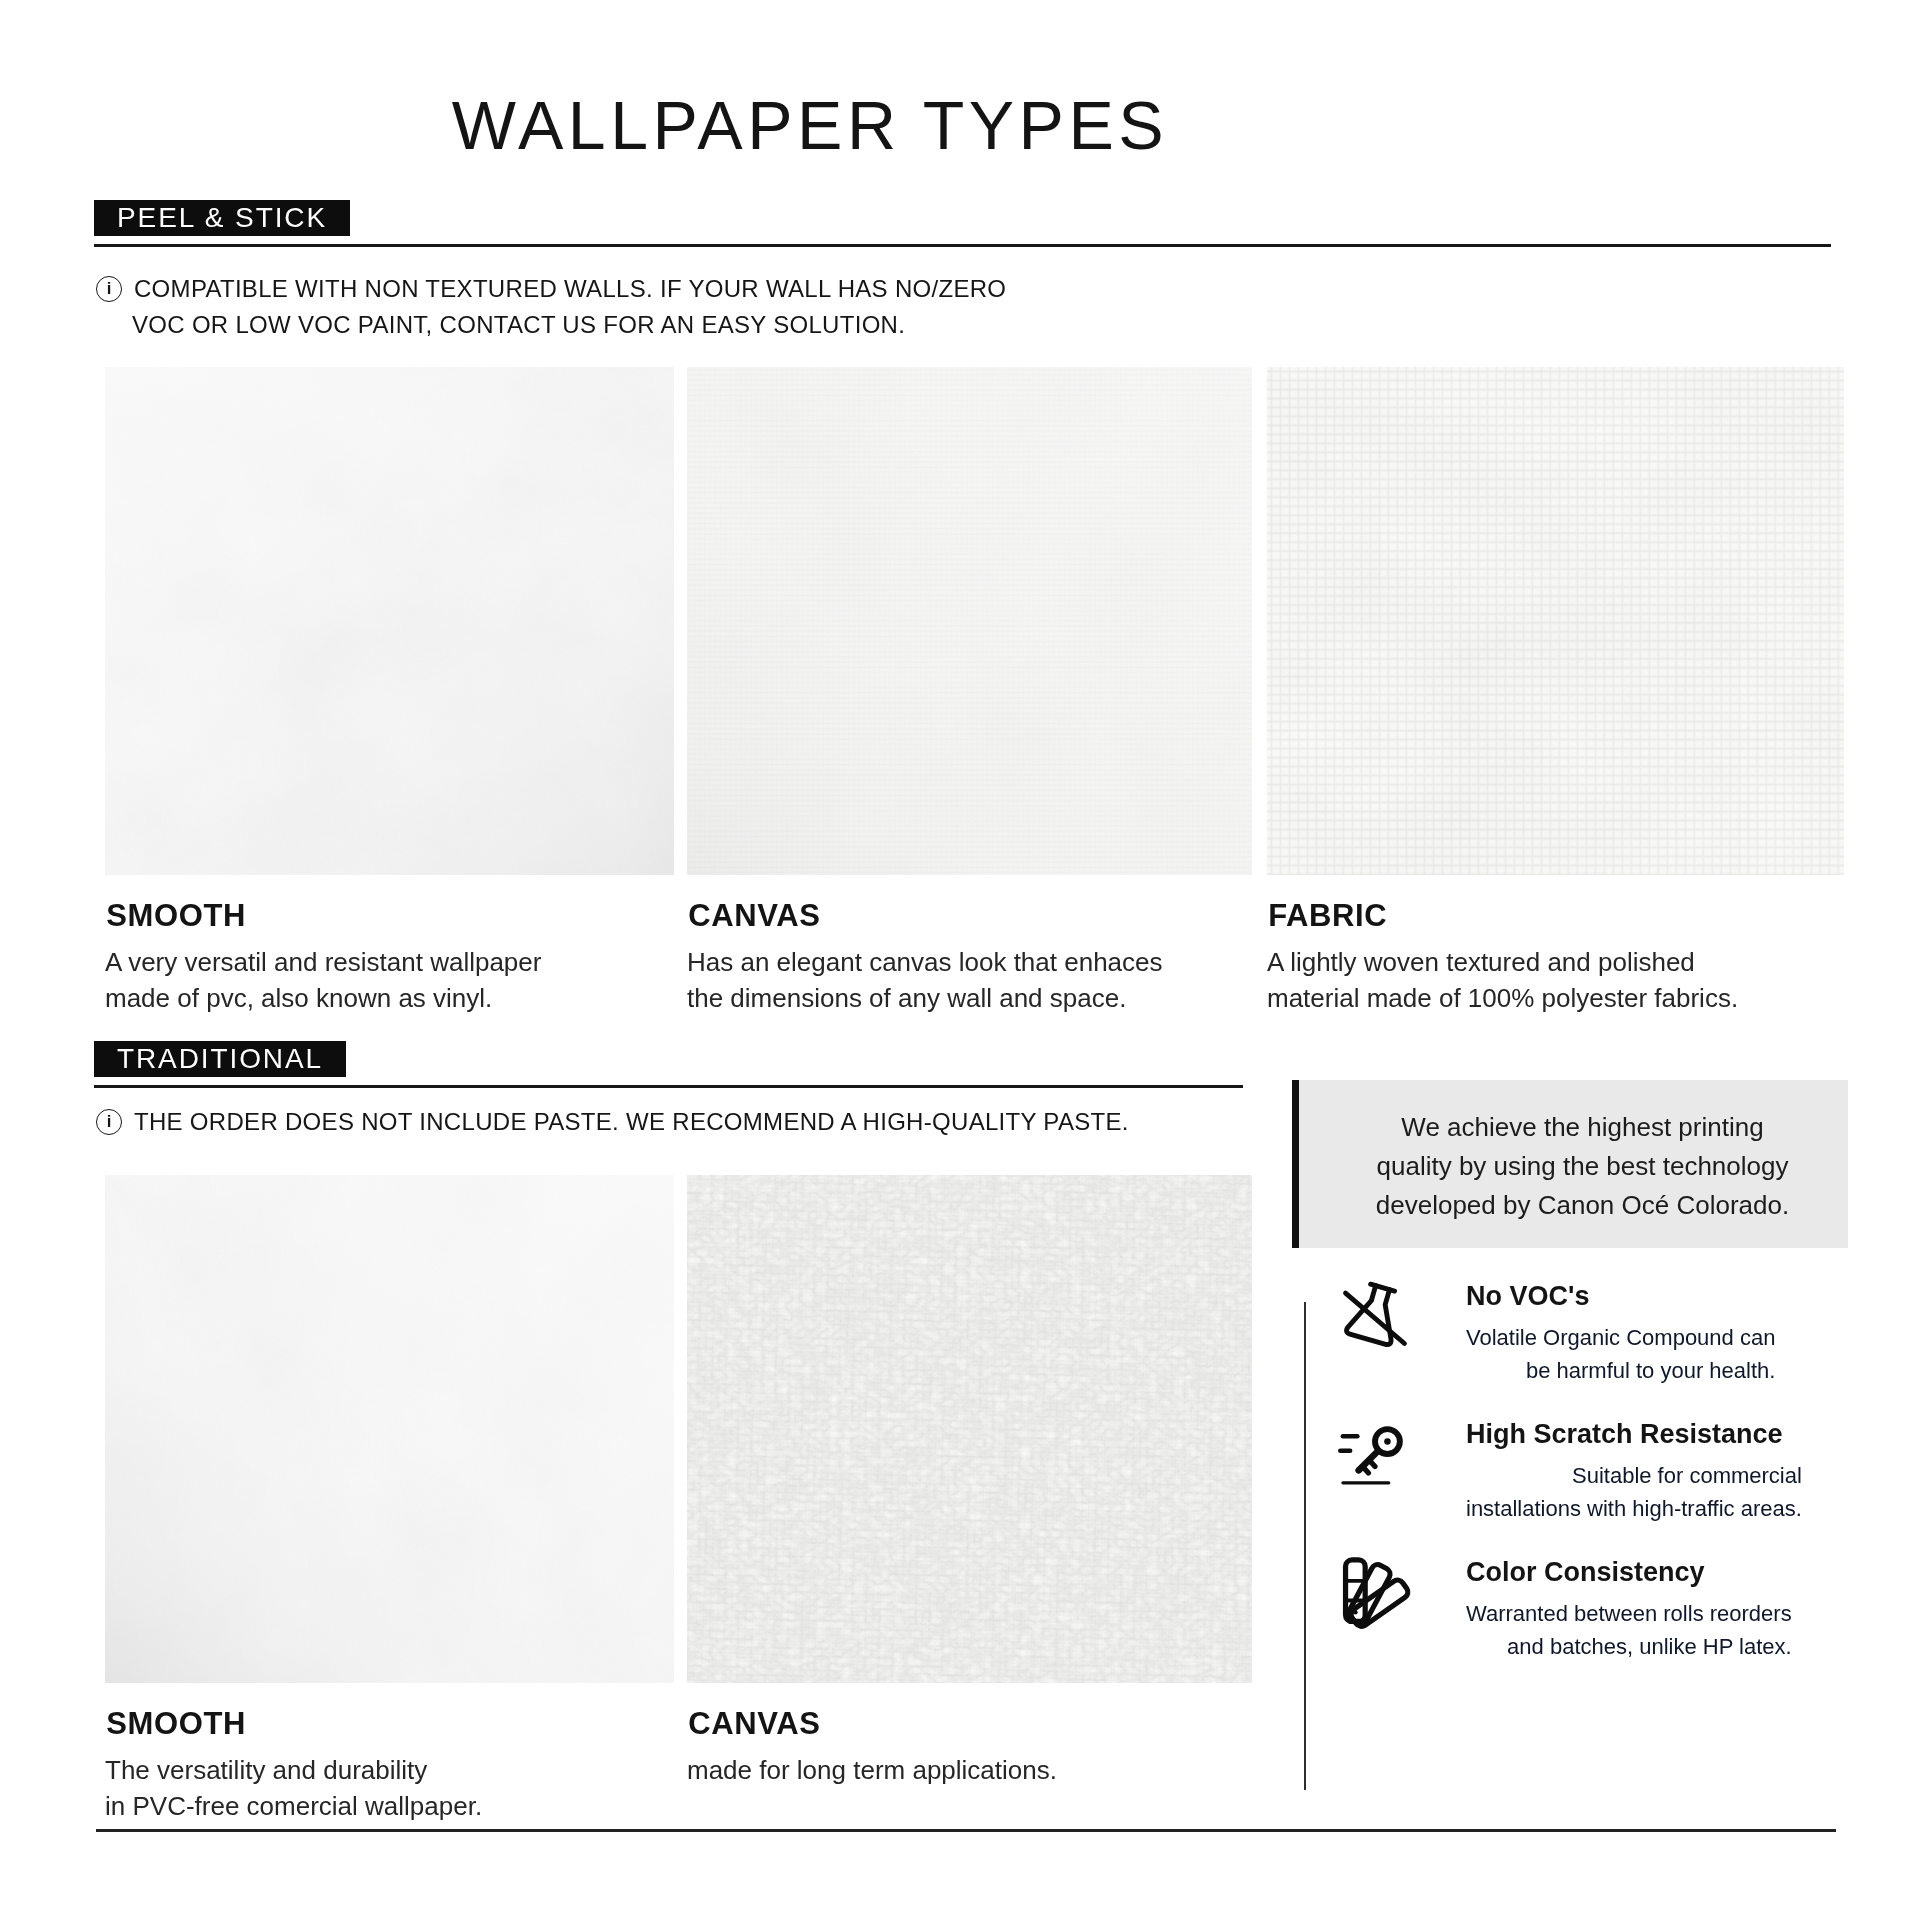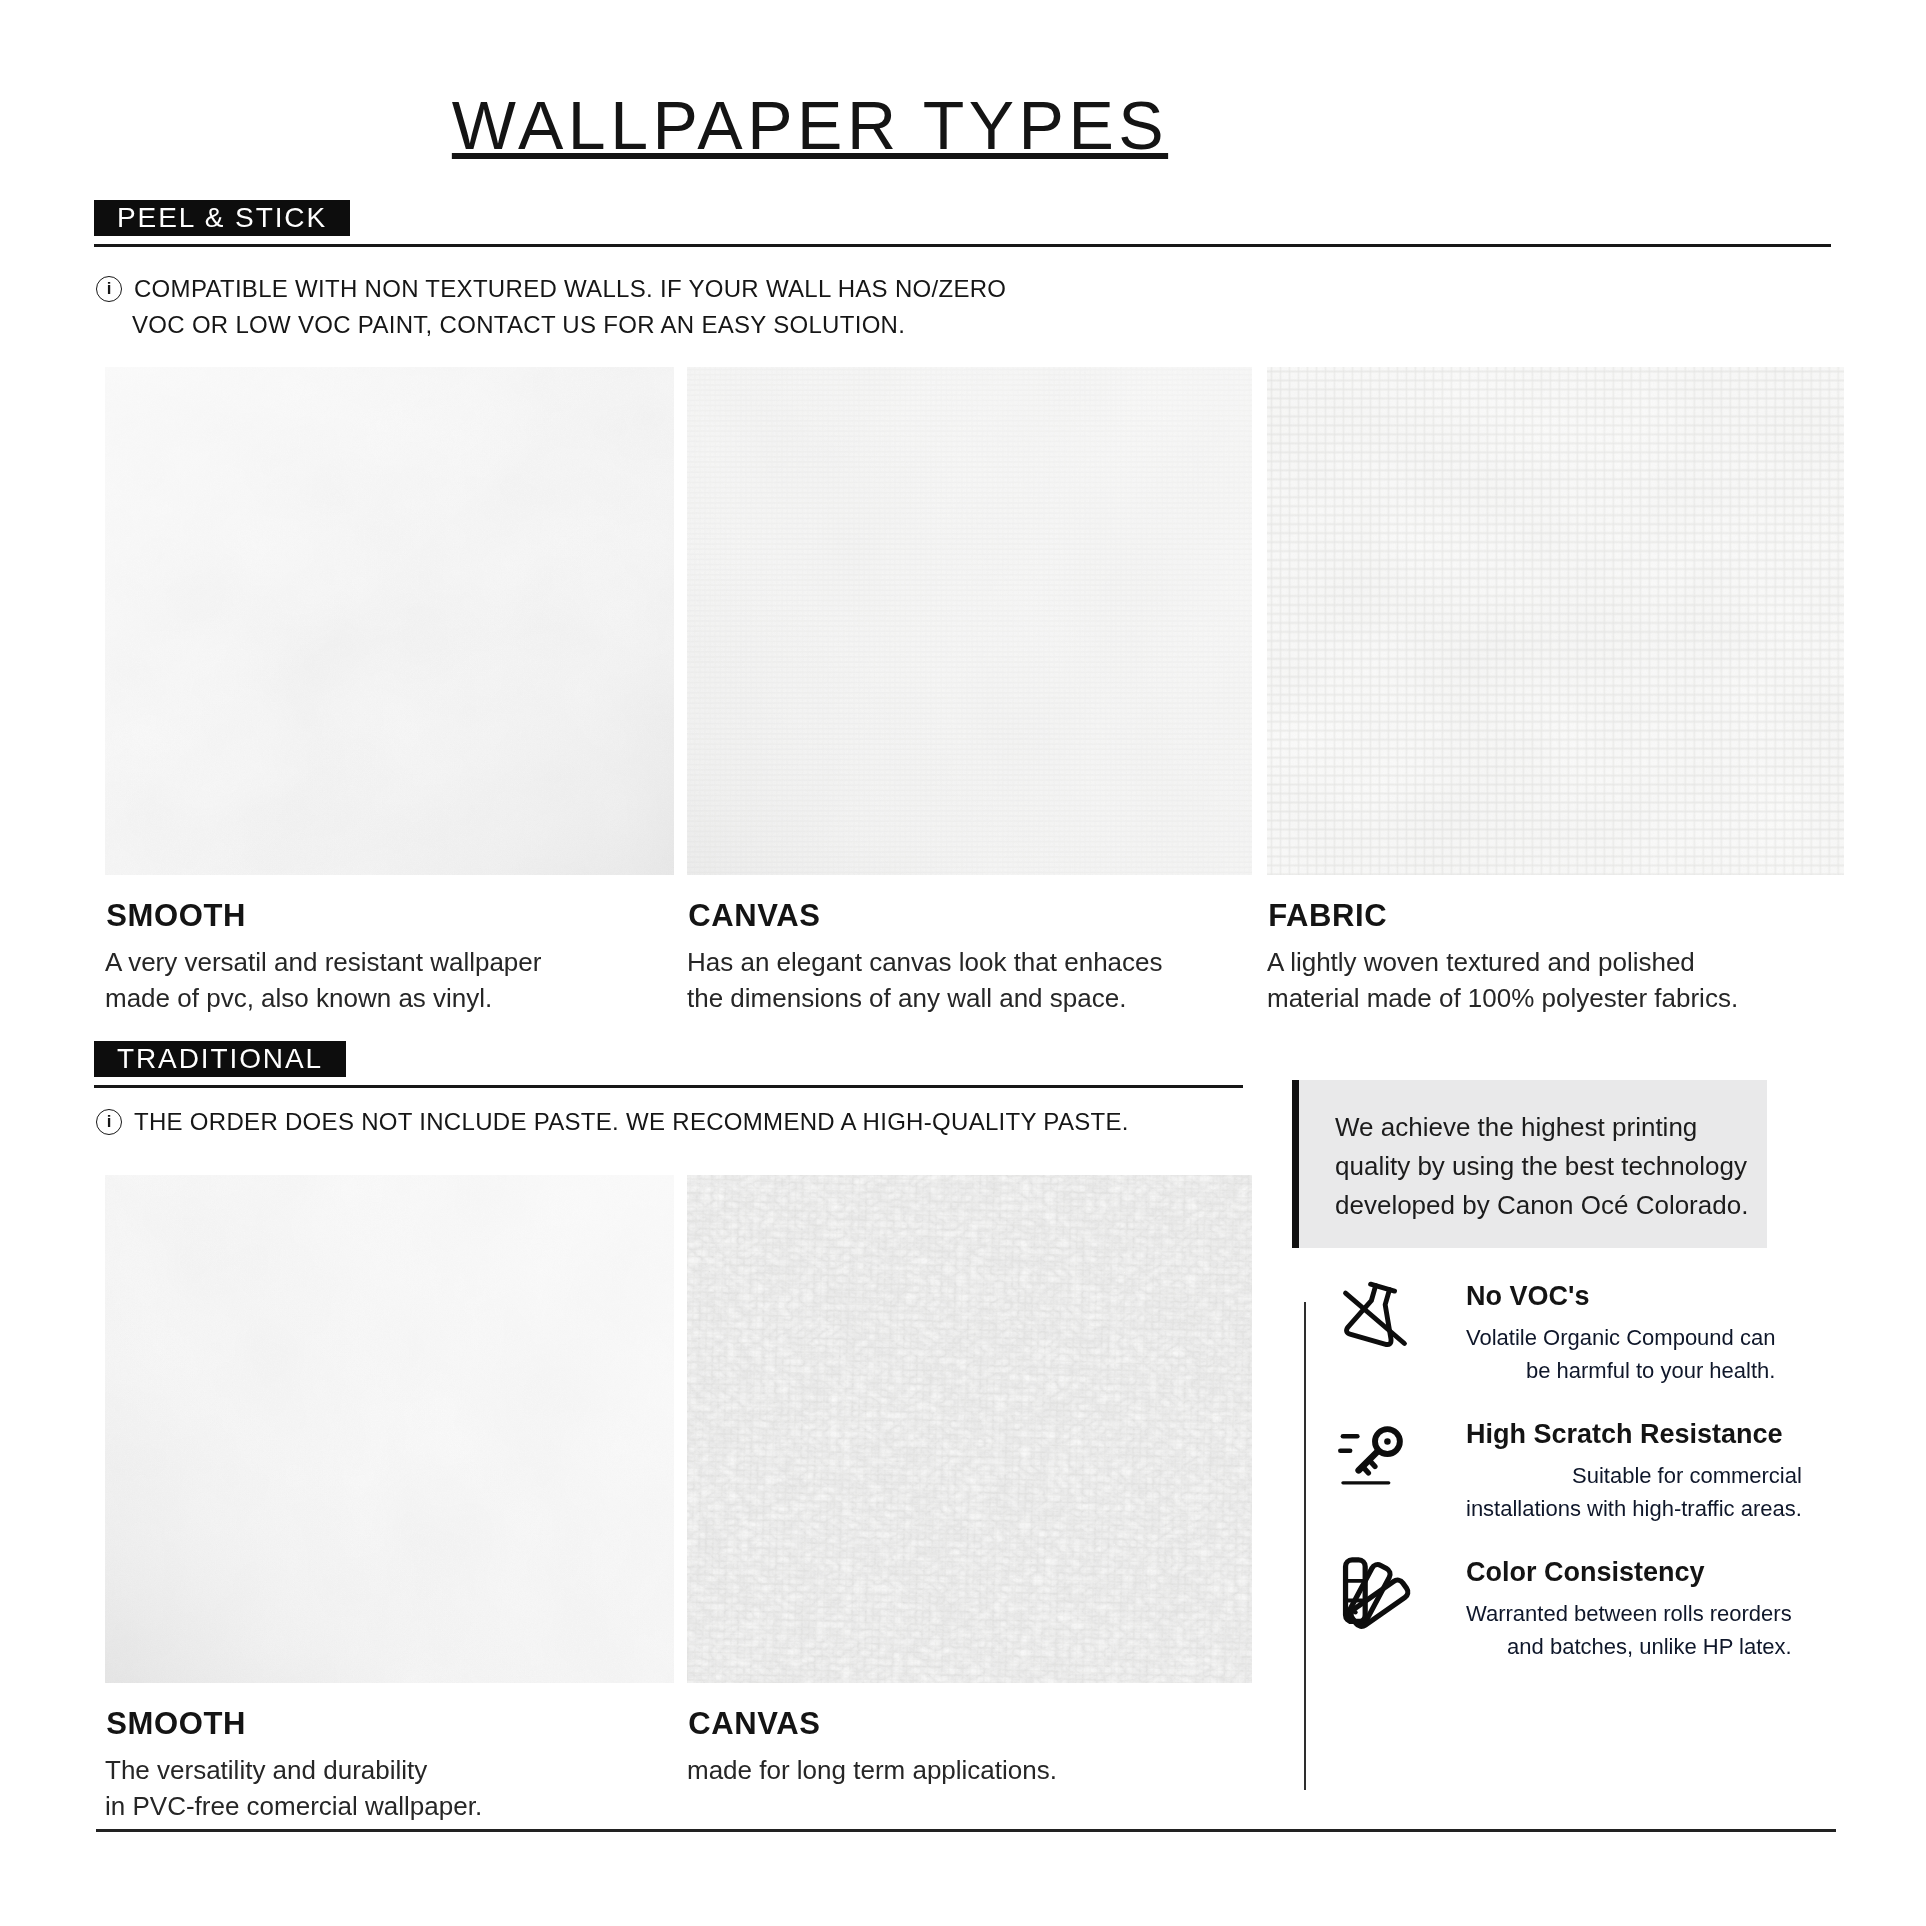--- a/index.html
+++ b/index.html
@@ -1,21 +1,21 @@
 <!DOCTYPE html>
 <html style="font-size:10.3px"><head>
 <meta charset="utf-8">
 <style>
   html,body{margin:0;padding:0;background:#ffffff;}
   .page{position:relative;width:1926px;height:1926px;background:#ffffff;overflow:hidden;
         font-family:"Liberation Sans",sans-serif;color:#1f1f1f;}
 
   
   .title{position:absolute;left:96px;top:86px;width:1428px;margin:0;text-align:center;
-         font-size:68px;font-weight:300;letter-spacing:4.5px;color:#141414;white-space:nowrap;text-decoration:underline;}
+         font-size:68px;font-weight:300;letter-spacing:4.5px;color:#141414;white-space:nowrap;}
 
   
   .sec-label{position:absolute;background:#0d0d0d;color:#ffffff;height:36px;
              display:inline-flex;align-items:center;padding:0 23px;
              font-size:28px;font-weight:400;letter-spacing:1.9px;white-space:nowrap;}
   #label-peel{left:94px;top:200px;}
   #label-trad{left:94px;top:1041px;}
   .rule-h{position:absolute;background:#171717;}
   #rule-peel{left:94px;top:244px;width:1737px;height:3.2px;}
   #rule-trad{left:94px;top:1085px;width:1149px;height:3.2px;}
@@ -39,21 +39,21 @@
   #ps-col-1{left:675px;top:355px;width:565px;}
   #ps-col-2{left:1255px;top:355px;width:577px;}
   #tr-col-0{left:93px;top:1163px;width:569px;}
   #tr-col-1{left:675px;top:1163px;width:565px;}
   .tex{width:100%;height:508px;}
   .tex svg{width:100%;height:100%;display:block;}
   .type-name{margin:23px 0 10.3px 1.3px;font-size:31px;font-weight:700;letter-spacing:0.6px;color:#141414;}
   .type-desc div{font-size:26px;font-weight:300;line-height:36px;color:#262626;white-space:nowrap;}
 
   
-  .quality{position:absolute;left:1292px;top:1080px;width:475px;display:flex;box-sizing:border-box;}
+  .quality{position:absolute;left:1292px;top:1080px;width:556px;display:flex;box-sizing:border-box;text-align:center;}
   .quality-bar{flex:0 0 7px;width:7px;background:#111111;}
   .quality-body{flex:1;background:#e9e9ea;padding:28px 18px 23px 36px;}
   .quality-body div{font-size:26px;font-weight:400;line-height:39px;color:#1c1c1c;white-space:nowrap;}
 
   
   .features{position:absolute;left:1339px;top:1280px;width:520px;}
   .feature{display:flex;align-items:flex-start;margin-bottom:31px;gap:20px;}
   .f-icon{flex:0 0 72px;width:72px;height:72px;margin-right:35px;}
   .f-icon svg{width:100%;height:100%;display:block;overflow:visible;}
   .f-title{font-size:27px;font-weight:700;color:#141414;line-height:32px;margin:0 0 9px;white-space:nowrap;}

